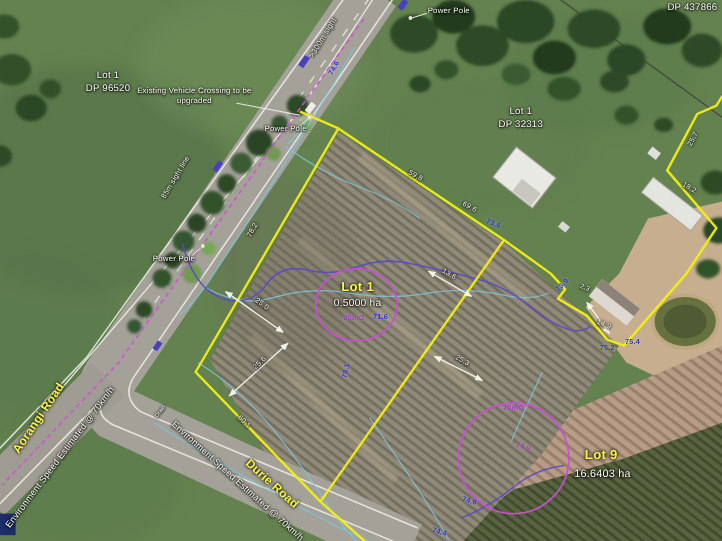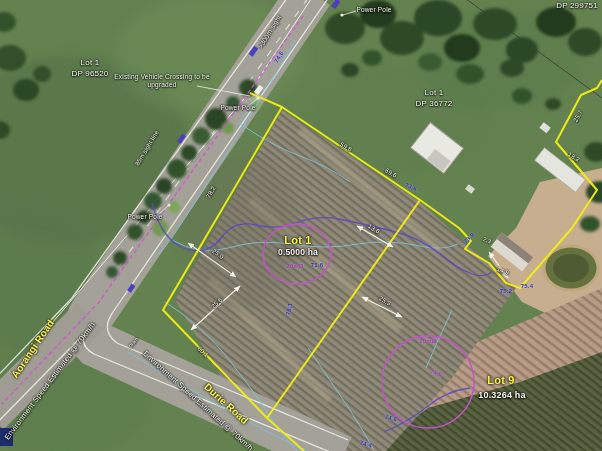--- a/index.html
+++ b/index.html
@@ -5,21 +5,21 @@
   html,body{margin:0;padding:0;background:#222;}
   .stage{position:relative;width:602px;height:451px;overflow:hidden;background:#64824f;
          font-family:"Liberation Sans",sans-serif;}
   .stage svg{position:absolute;left:0;top:0;}
   .lbl{position:absolute;transform:translate(-50%,-50%) rotate(var(--r,0deg));
        white-space:nowrap;line-height:1;letter-spacing:.2px;}
   .w{color:#fdfdf6;text-shadow:0 0 2px rgba(0,0,0,.95),0 0 2px rgba(0,0,0,.9),0 1px 2px rgba(0,0,0,.8);}
   .yel{color:#f8f545;font-weight:bold;text-shadow:0 0 2px rgba(0,0,0,.95),0 0 3px rgba(0,0,0,.85);}
   .blu{color:#2f2fd2;font-weight:bold;text-shadow:0 0 2px rgba(255,255,255,.55);}
   .pur{color:#9b3ac0;font-weight:bold;text-shadow:0 0 2px rgba(255,255,255,.45);}
-  .bold{font-weight:bold;}
+  .bold{font-weight:normal;}
   .s45{font-size:4.5px}.s55{font-size:5.5px}.s6{font-size:6px}.s65{font-size:6.5px}
   .s75{font-size:7.5px}.s8{font-size:8px}.s85{font-size:8.5px}.s9{font-size:9px}
   .s10{font-size:10px}.s11{font-size:11px}
 </style>
 </head>
 <body>
 
 <div class="stage">
 
 <svg width="602" height="451" viewBox="0 0 602 451">
@@ -209,42 +209,42 @@
   <g fill="#e8e8e0">
     <circle cx="342" cy="15" r="1.6"></circle>
         <circle cx="258" cy="98" r="1.6"></circle>
         <circle cx="169" cy="205" r="1.6"></circle>
   </g>
 </svg>
 
 <div class="lbl w s8" style="left:90px;top:63px">Lot 1</div>
 <div class="lbl w s8" style="left:90px;top:74px">DP 96520</div>
 <div class="lbl w s8" style="left:434px;top:93px">Lot 1</div>
-<div class="lbl w s8" style="left:434px;top:104px">DP 36772</div>
-<div class="lbl w s8" style="left:577px;top:6px">DP 299751</div>
+<div class="lbl w s8" style="left:434px;top:104px">DP 32313</div>
+<div class="lbl w s8" style="left:577px;top:6px">DP 437866</div>
 
 <div class="lbl w s65" style="left:162px;top:77px">Existing Vehicle Crossing to be</div>
 <div class="lbl w s65" style="left:162px;top:85px">upgraded</div>
 <div class="lbl w s65" style="left:374px;top:10px">Power Pole</div>
 <div class="lbl w s65" style="left:238px;top:108px">Power Pole</div>
 <div class="lbl w s65" style="left:145px;top:217px">Power Pole</div>
 <div class="lbl w s65" style="left:270px;top:32px;--r:-59deg">&gt;300m sight</div>
 <div class="lbl w s6" style="left:147px;top:148px;--r:-59deg">85m sight line</div>
 <div class="lbl w s45" style="left:134px;top:343px;--r:-52deg">Drain</div>
 
 <div class="lbl yel s10" style="left:33px;top:349px;--r:-56deg">Aorangi Road</div>
 <div class="lbl yel s10" style="left:226px;top:404px;--r:42deg">Durie Road</div>
 <div class="lbl w s75" style="left:50px;top:381px;--r:-53deg">Environment Speed Estimated @ 70km/h</div>
 <div class="lbl w s75" style="left:198px;top:401px;--r:42deg">Environment Speed Estimated @ 70km/h</div>
 
 <div class="lbl yel s11" style="left:298px;top:240px">Lot 1</div>
 <div class="lbl w bold s85" style="left:298px;top:252px">0.5000 ha</div>
 <div class="lbl pur s6" style="left:295px;top:266px">20mØ</div>
 <div class="lbl yel s11" style="left:501px;top:380px">Lot 9</div>
-<div class="lbl w bold s9" style="left:502px;top:395px">10.3264 ha</div>
+<div class="lbl w bold s9" style="left:502px;top:395px">16.6403 ha</div>
 <div class="lbl pur s6" style="left:428px;top:341px">20mØ</div>
 
 <div class="lbl w s6" style="left:211px;top:192px;--r:-60deg">78.2</div>
 <div class="lbl w s6" style="left:346px;top:147px;--r:30deg">59.8</div>
 <div class="lbl w s6" style="left:391px;top:173px;--r:30deg">69.6</div>
 <div class="lbl w s6" style="left:578px;top:116px;--r:-62deg">25.7</div>
 <div class="lbl w s6" style="left:574px;top:157px;--r:30deg">18.2</div>
 <div class="lbl w s6" style="left:203px;top:352px;--r:44deg">60.1</div>
 <div class="lbl w s6" style="left:218px;top:254px;--r:36deg">25.0</div>
 <div class="lbl w s6" style="left:217px;top:303px;--r:-42deg">25.6</div>

